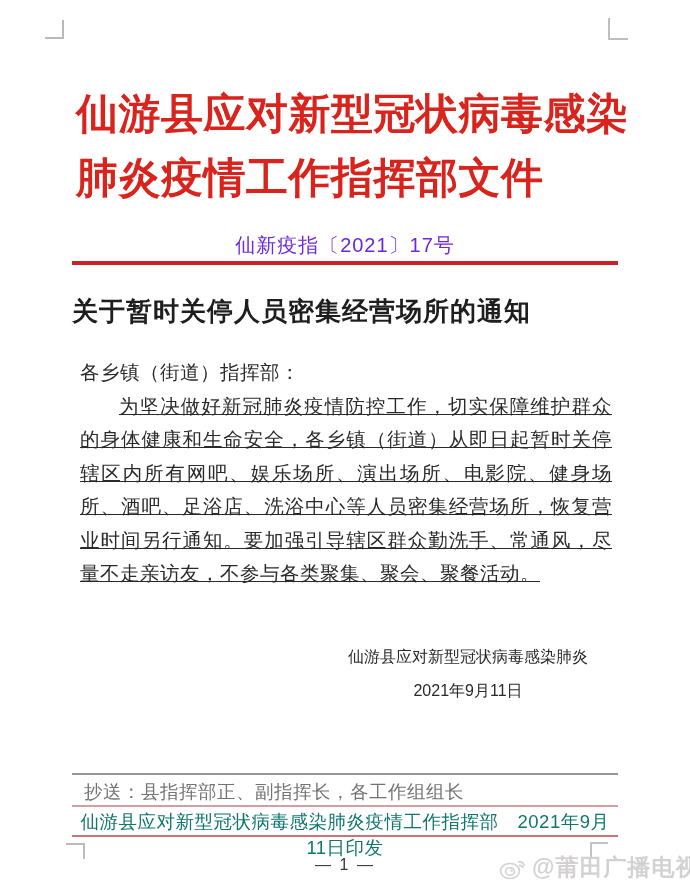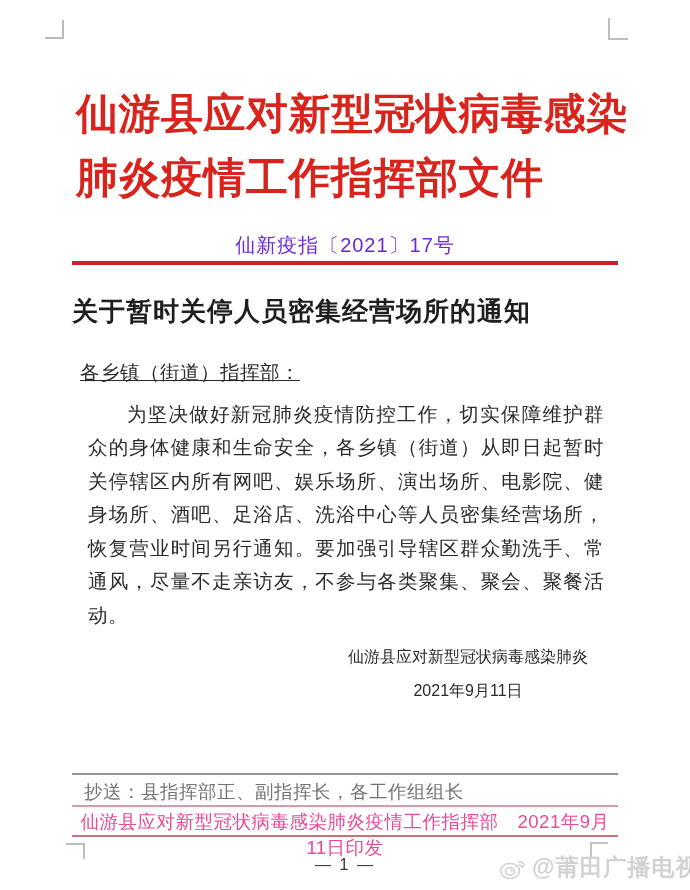--- a/index.html
+++ b/index.html
@@ -37,36 +37,36 @@
   .subject{
     position:absolute;left:72px;top:294px;width:546px;
     font-size:26px;font-weight:700;color:#1e1e1e;
     line-height:34px;letter-spacing:1px;
   }
   .body-text{
     position:absolute;left:80px;top:356px;width:532px;
     font-size:19.5px;line-height:33.5px;color:#2a2a2a;
     text-align:justify;letter-spacing:0.5px;
   }
-  .body-text .para{text-indent:2em;margin:8px;}
-  .body-text .salutation{margin:0;text-decoration:underline;}
+  .body-text .para{text-indent:2em;margin:0;text-decoration:underline;}
+  .body-text .salutation{margin:0;}
   .signature{
     position:absolute;left:320px;top:640px;width:296px;
     text-align:center;font-size:16px;line-height:33.5px;color:#2a2a2a;
   }
   .footer-rule-1{position:absolute;left:72px;top:773px;width:546px;height:2px;background:#9b9494;}
   .footer-rule-2{position:absolute;left:72px;top:805px;width:546px;height:1.5px;background:#d0a0a4;}
   .footer-rule-3{position:absolute;left:72px;top:835px;width:546px;height:2px;background:#c87478;}
   .cc-line{
     position:absolute;left:84px;top:779px;width:534px;
     font-size:18.5px;line-height:26px;color:#737373;letter-spacing:0.5px;
   }
   .issue-line{
     position:absolute;left:72px;top:809px;width:546px;text-align:center;
-    font-size:18.5px;line-height:26px;color:#ec4899;letter-spacing:0.5px;
+    font-size:18.5px;line-height:26px;color:#0f766e;letter-spacing:0.5px;
   }
   .page-number{
     position:absolute;left:0;top:856px;width:690px;text-align:center;
     font-size:16px;color:#3a3a3a;letter-spacing:2px;
   }
   .watermark{
     position:absolute;left:498px;top:852px;
     display:flex;align-items:center;gap:4px;
     color:#d3d1d1;font-size:23px;font-weight:700;letter-spacing:1px;
     white-space:nowrap;

